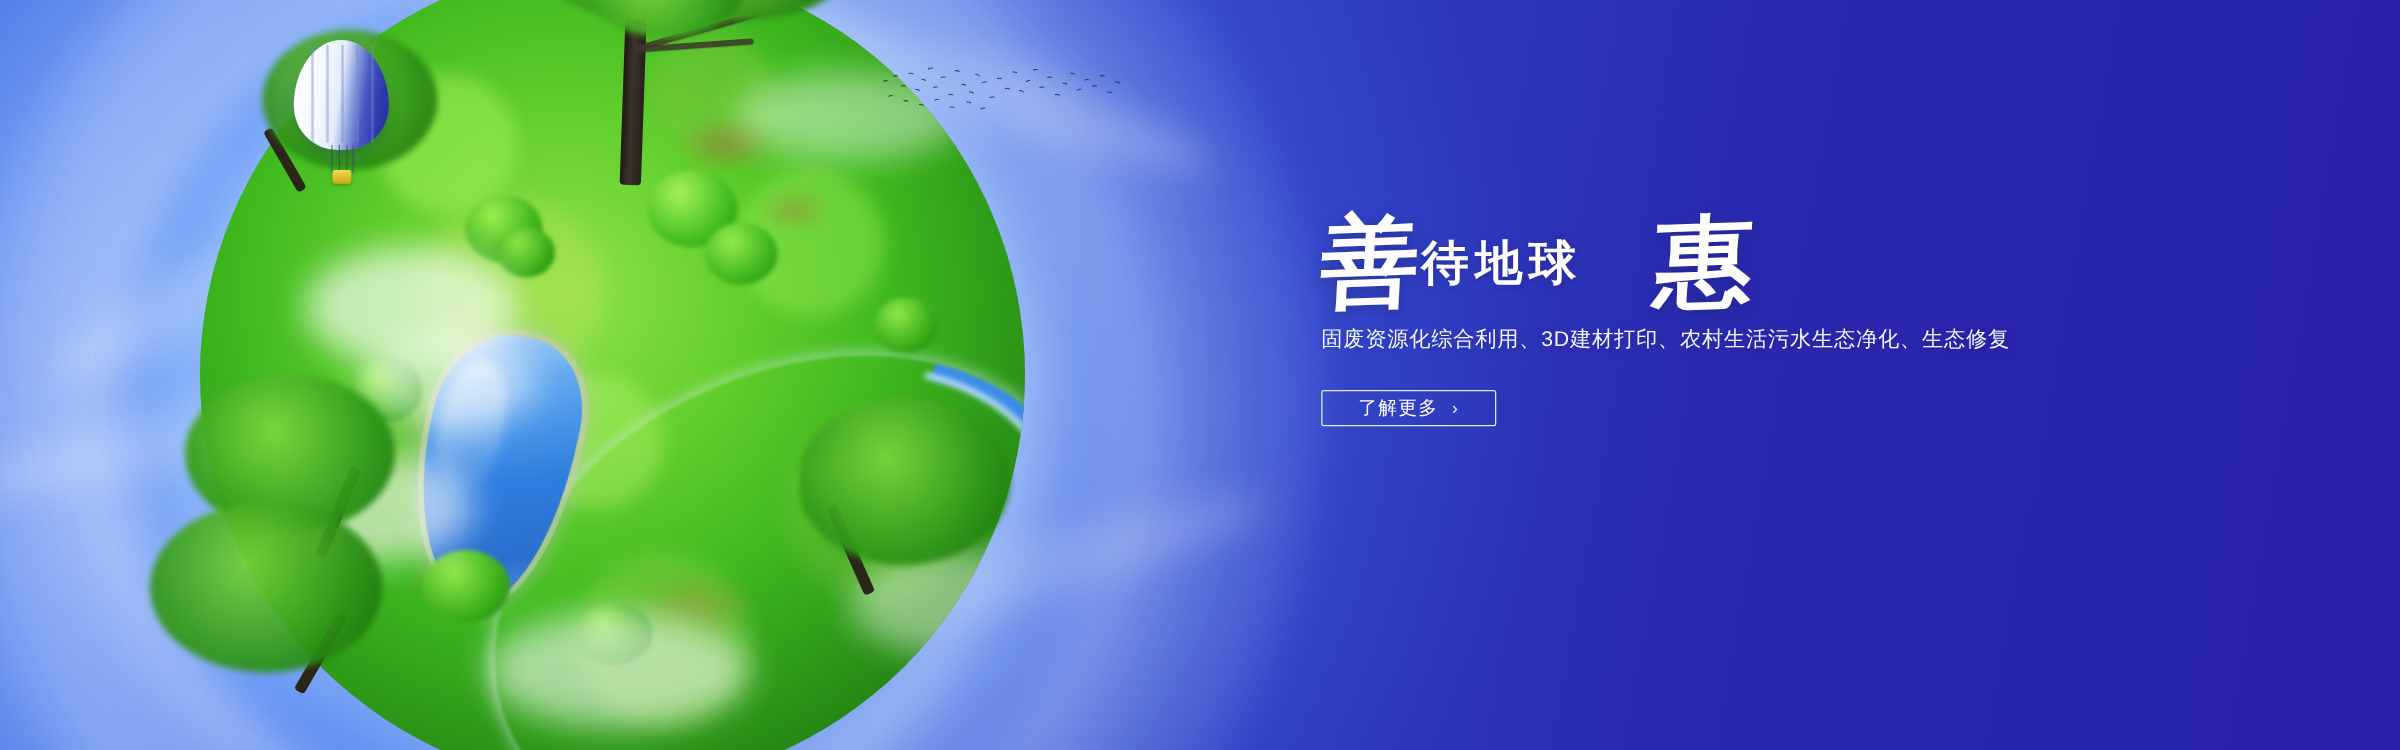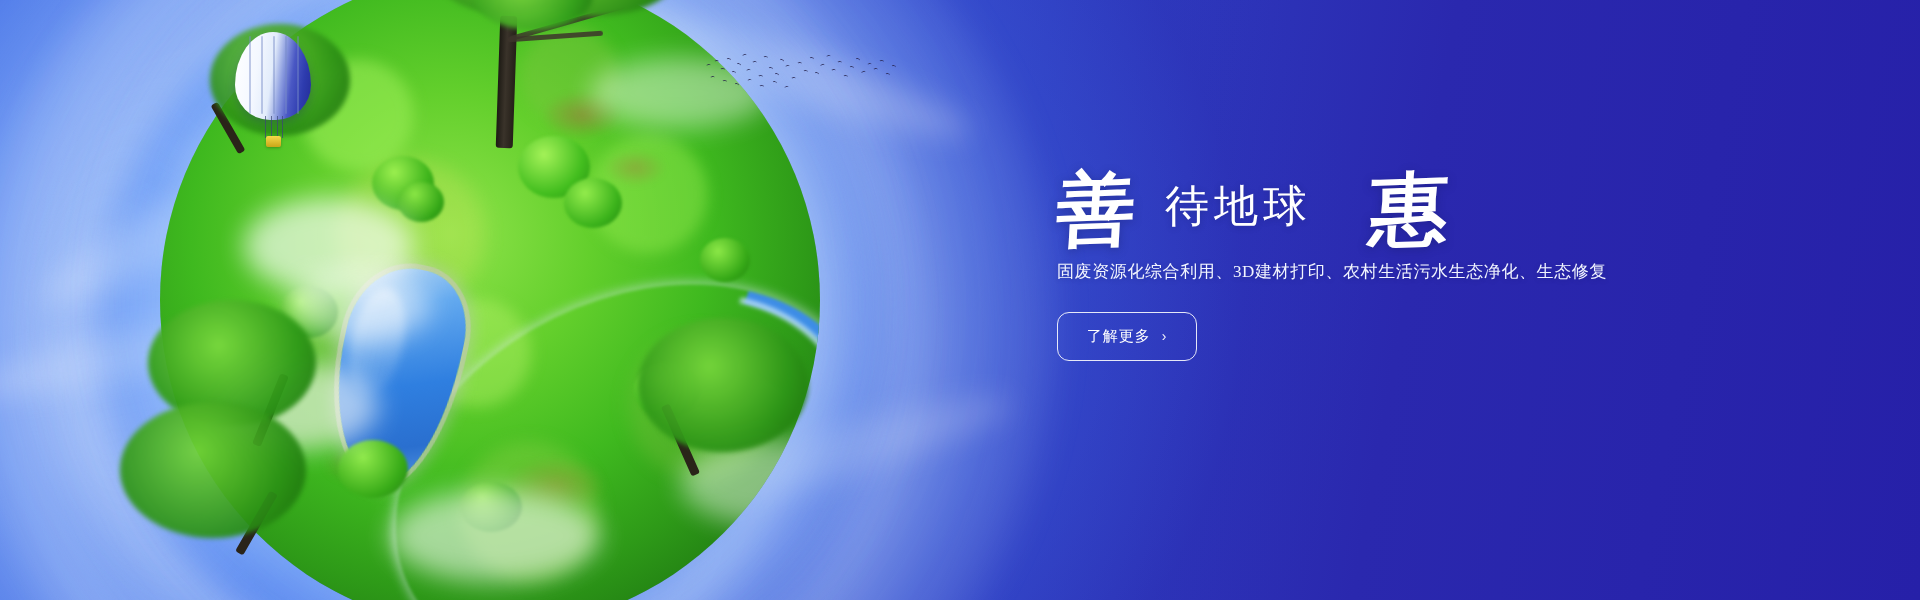--- a/index.html
+++ b/index.html
@@ -223,43 +223,42 @@
   .hl-big{
     font-family:"Liberation Serif","DejaVu Serif",serif;
     font-size:78px;line-height:.92;font-weight:700;
     color:#ffffff;letter-spacing:0;
     transform:skewX(-5deg) rotate(-2deg);
     text-shadow:0 2px 10px rgba(20,25,90,.35);
     margin-right:2px;
   }
   .hl-small{
     font-family:"Liberation Serif","DejaVu Serif",serif;
-    font-size:44px;font-weight:400;letter-spacing:5px;
+    font-size:38px;font-weight:700;letter-spacing:5px;
     color:#ffffff;padding-bottom:10px;
     text-shadow:0 1px 6px rgba(20,25,90,.30);
-    margin-left:28px;
   }
   .hl-gap{width:58px;}
   .subtitle{
     font-family:"Liberation Sans","DejaVu Sans",sans-serif;
     font-size:27px;font-weight:400;letter-spacing:8px;
     color:#ffffff;margin:0 0 22px 0;line-height:1.2;
     text-shadow:0 1px 6px rgba(20,25,90,.25);
   }
   .desc{
-    font-family:Liberation Serif, serif;
+    font-family:Liberation Sans, sans-serif;
     font-size:17px;font-weight:400;letter-spacing:.6px;
     color:#f2f5ff;margin:0 0 28px 0;line-height:1.4;
     text-shadow:0 1px 5px rgba(20,25,90,.25);
   }
   #more-btn{
     display:inline-flex;align-items:center;justify-content:center;gap:11px;
-    width:140px;height:49px;box-sizing:border-box;
+    width:140px;height:29px;box-sizing:border-box;
     border:1px solid rgba(255,255,255,.88);
-    background:transparent;border-radius:12px;
+    background:transparent;border-radius:2px;
     color:#ffffff;cursor:pointer;
     font-family:"Liberation Sans","DejaVu Sans",sans-serif;
     font-size:15px;letter-spacing:1px;padding:0;
   }
   .btn-chevron{font-size:14px;line-height:1;opacity:.95;}
 </style>
 </head>
 <body>
 
 <div id="banner">

